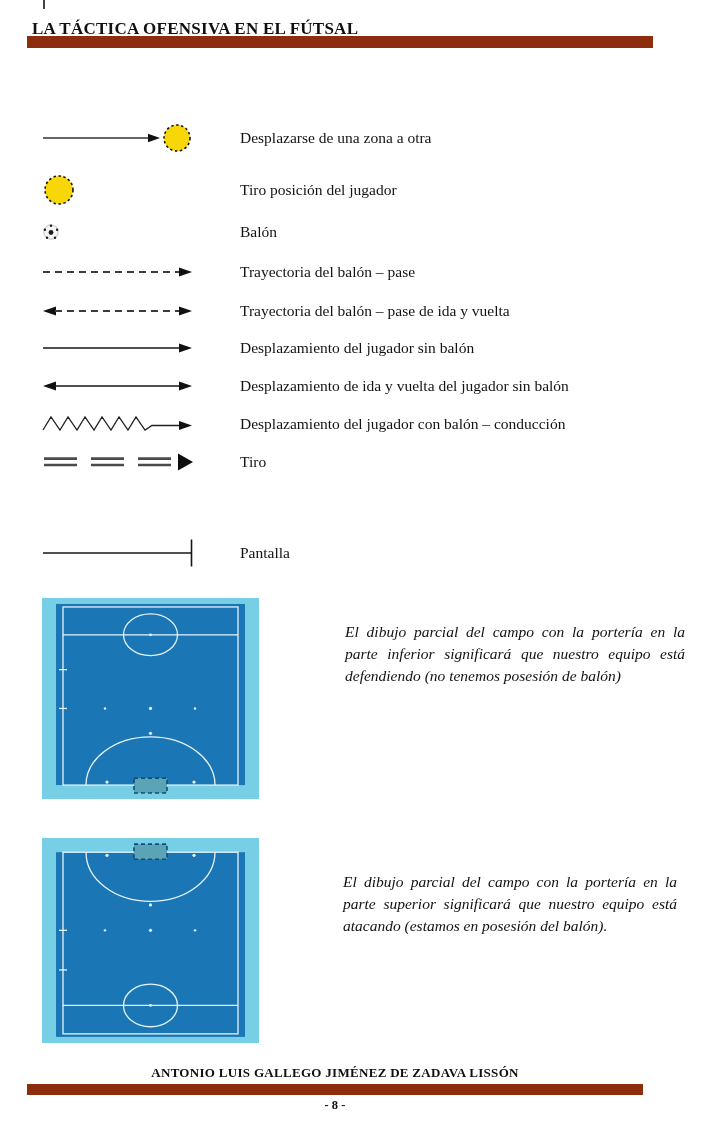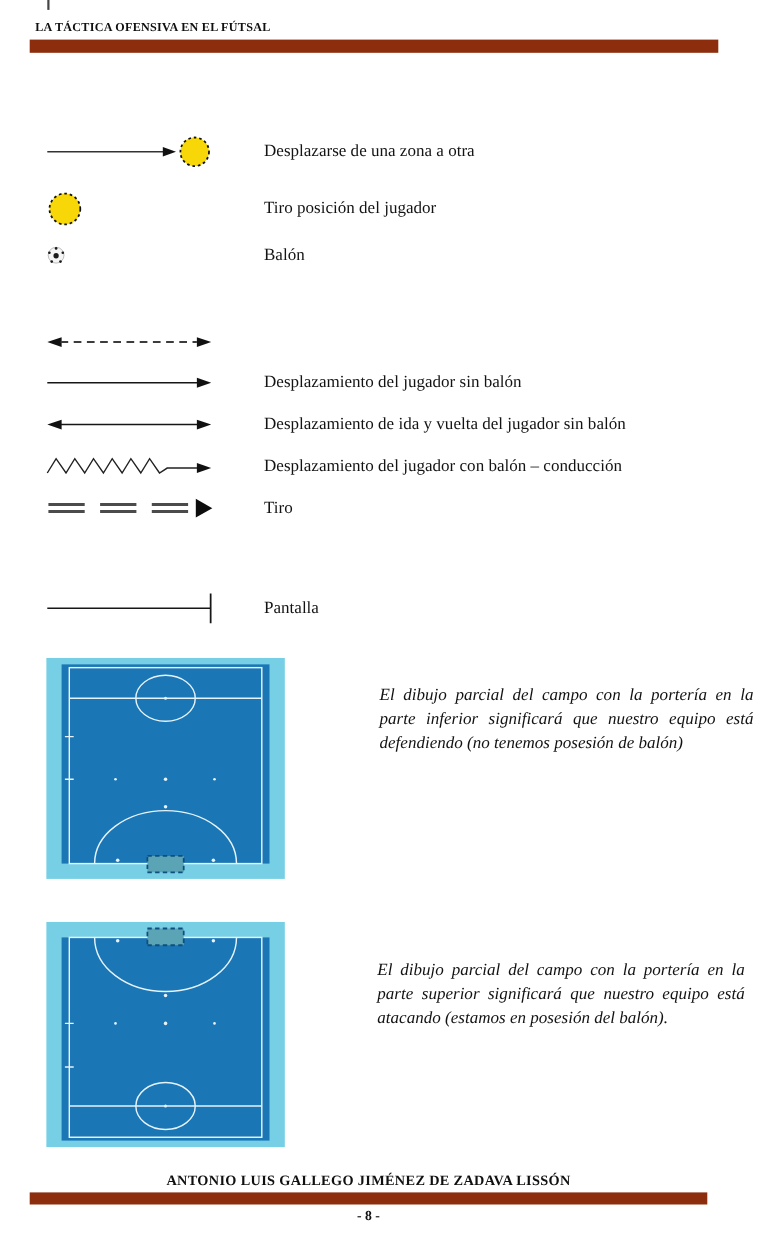--- a/index.html
+++ b/index.html
@@ -12,21 +12,21 @@
     --player-yellow:#F7D708;
   }
   html,body{margin:0;padding:0;background:#ffffff;}
   .page{
     position:relative;width:702px;height:1126px;background:#ffffff;overflow:hidden;
     font-family:"Liberation Serif", serif;color:#141414;
   }
   .stray{position:absolute;left:43px;top:0;width:2px;height:9px;background:#444;}
   .title{
     position:absolute;left:32px;top:19px;margin:0;
-    font-size:11px;font-weight:bold;letter-spacing:.25px;color:#101010;
+    font-size:17px;font-weight:bold;letter-spacing:.25px;color:#101010;
   }
   .rule{position:absolute;background:var(--accent-bar);}
   .rule.top{left:27px;top:36px;width:626px;height:12px;}
   .rule.bottom{left:27px;top:1084px;width:616px;height:11px;}
   .legend{position:absolute;left:0;top:0;width:702px;height:580px;}
   .lrow{position:absolute;left:40px;height:32px;display:flex;align-items:center;}
   .lrow svg{width:195px;height:32px;flex:0 0 195px;}
   .lbl{margin-left:5px;font-size:15.5px;white-space:nowrap;color:#131313;}
   .ycircle{fill:var(--player-yellow);stroke:#111;stroke-width:1.6;stroke-dasharray:2.4 2.6;}
   .court{position:absolute;left:42px;width:217px;}
@@ -88,27 +88,35 @@
         <circle cx="11" cy="16.5" r="2.4" fill="#1a1a1a"></circle>
         <circle cx="11" cy="9.8" r="1.2" fill="#1a1a1a"></circle>
         <circle cx="4.9" cy="13.8" r="1.2" fill="#1a1a1a"></circle>
         <circle cx="17.1" cy="13.8" r="1.2" fill="#1a1a1a"></circle>
         <circle cx="7" cy="21.8" r="1.2" fill="#1a1a1a"></circle>
         <circle cx="15" cy="21.8" r="1.2" fill="#1a1a1a"></circle>
       </svg>
       <span class="lbl">Balón</span>
     </div>
 
+    <div class="lrow" style="top:256px">
+      <svg viewBox="0 0 195 32">
+        <line x1="3" y1="16" x2="139" y2="16" stroke="#3c3c3c" stroke-width="1.8" stroke-dasharray="7 5"></line>
+        <polygon points="139,11.5 152,16 139,20.5" fill="#111"></polygon>
+      </svg>
+      <span class="lbl">Trayectoria del balón – pase</span>
+    </div>
 
     <div class="lrow" style="top:295px">
       <svg viewBox="0 0 195 32">
         <polygon points="16,11.5 3,16 16,20.5" fill="#111"></polygon>
         <line x1="15" y1="16" x2="139" y2="16" stroke="#3c3c3c" stroke-width="1.8" stroke-dasharray="7 5"></line>
         <polygon points="139,11.5 152,16 139,20.5" fill="#111"></polygon>
       </svg>
+      <span class="lbl">Trayectoria del balón – pase de ida y vuelta</span>
     </div>
 
     <div class="lrow" style="top:332px">
       <svg viewBox="0 0 195 32">
         <line x1="3" y1="16" x2="140" y2="16" stroke="#161616" stroke-width="1.4"></line>
         <polygon points="139,11.5 152,16 139,20.5" fill="#111"></polygon>
       </svg>
       <span class="lbl">Desplazamiento del jugador sin balón</span>
     </div>
 

